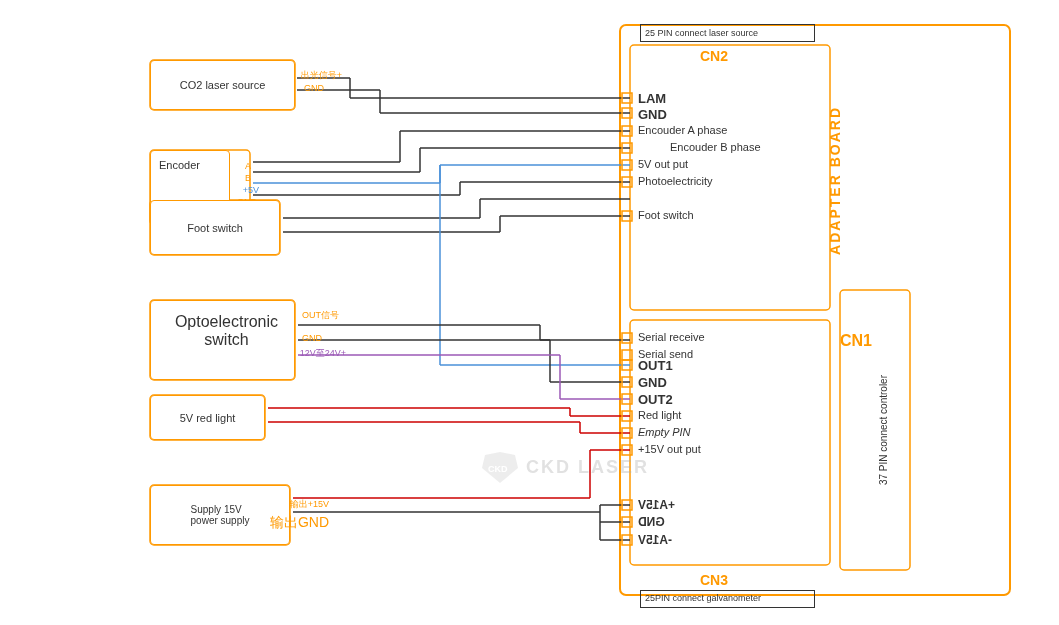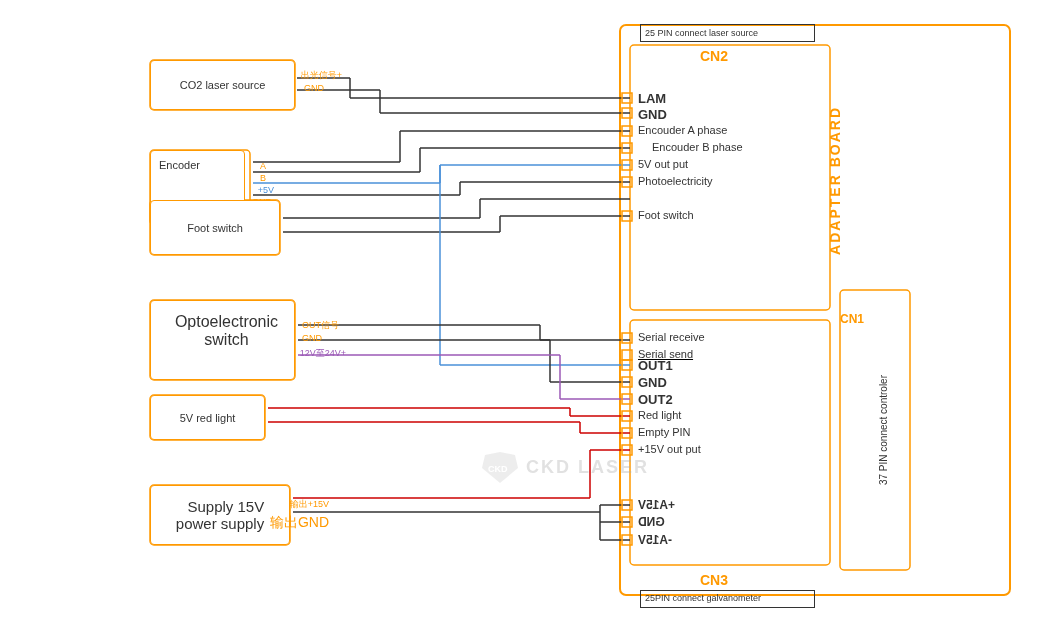--- a/index.html
+++ b/index.html
@@ -200,63 +200,63 @@
 
   </svg>
 
   <div class="component-box" style="left:150px;top:60px;width:145px;height:50px;">
     <span style="font-size:11px;color:#333;">CO2 laser source</span>
 
     <span style="position:absolute;right:-48px;top:8px;font-size:9px;color:#f90;">出光信号+</span>
     <span style="position:absolute;right:-30px;top:22px;font-size:9px;color:#f90;">GND</span>
   </div>
 
-  <div class="component-box" style="left:150px;top:150px;width:95px;height:75px;">
+  <div class="component-box" style="left:150px;top:150px;width:80px;height:75px;">
     <div style="position:absolute;left:8px;top:8px;font-size:11px;color:#333;">Encoder</div>
 
     <span style="position:absolute;right:-22px;top:10px;font-size:9px;color:#f90;">A</span>
     <span style="position:absolute;right:-22px;top:22px;font-size:9px;color:#f90;">B</span>
     <span style="position:absolute;right:-30px;top:34px;font-size:9px;color:#4a90d9;">+5V</span>
     <span style="position:absolute;right:-28px;top:46px;font-size:9px;color:#f90;">GND</span>
   </div>
 
   <div class="component-box" style="left:150px;top:200px;width:130px;height:55px;">
     <span style="font-size:11px;color:#333;">Foot switch</span>
   </div>
 
   <div class="component-box" style="left:150px;top:300px;width:145px;height:80px;">
     <div style="position:absolute;left:8px;top:12px;font-size:16px;color:#333;">Optoelectronic switch</div>
 
-    <span style="position:absolute;right:-45px;top:18px;font-size:9px;color:#f90;">OUT信号</span>
+    <span style="position:absolute;right:-45px;top:8px;font-size:9px;color:#f90;">OUT信号</span>
     <span style="position:absolute;right:-28px;top:32px;font-size:9px;color:#f90;">GND</span>
     <span style="position:absolute;right:-52px;top:46px;font-size:9px;color:#9b59b6;">12V至24V+</span>
   </div>
 
   <div class="component-box" style="left:150px;top:395px;width:115px;height:45px;">
     <span style="font-size:11px;color:#333;">5V red light</span>
   </div>
 
   <div class="component-box" style="left:150px;top:485px;width:140px;height:60px;">
-    <div style="font-size:15px;color:#333;text-align:right;">Supply 15V<br>power supply</div>
+    <div style="font-size:10px;color:#333;text-align:left;">Supply 15V<br>power supply</div>
 
     <span style="position:absolute;right:-40px;top:12px;font-size:9px;color:#f90;">输出+15V</span>
     <span style="position:absolute;right:-40px;top:28px;font-size:14px;color:#f90;">输出GND</span>
   </div>
 
   <div style="position:absolute;left:820px;top:80px;width:30px;height:200px;display:flex;align-items:center;justify-content:center;">
     <div class="vertical-text">ADAPTER BOARD</div>
   </div>
 
   <div class="cn-label" style="left:700px;top:48px;font-size:14px;font-weight:bold;color:#f90;">CN2</div>
 
   <div style="position:absolute;left:645px;top:28px;font-size:9px;color:#333;">25 PIN connect laser source</div>
 
   <div style="position:absolute;left:640px;top:24px;width:175px;height:18px;border:1px solid #333;"></div>
 
-  <div class="cn-label" style="left:840px;top:312px;font-size:12px;">CN1</div>
+  <div class="cn-label" style="left:840px;top:332px;font-size:16px;">CN1</div>
 
   <div style="position:absolute;left:853px;top:295px;width:60px;height:270px;display:flex;align-items:center;justify-content:center;">
     <div class="vertical-text-sm">37 PIN connect controler</div>
   </div>
 
   <div class="cn-label" style="left:700px;top:572px;font-size:14px;font-weight:bold;color:#f90;">CN3</div>
 
   <div style="position:absolute;left:640px;top:590px;width:175px;height:18px;border:1px solid #333;"></div>
   <div style="position:absolute;left:645px;top:593px;font-size:9px;color:#333;">25PIN connect galvanometer</div>
 
@@ -265,61 +265,61 @@
   </div>
 
   <div style="position:absolute;left:638px;top:107px;">
     <span style="font-size:13px;font-weight:bold;color:#333;">GND</span>
   </div>
 
   <div style="position:absolute;left:638px;top:124px;">
     <span style="font-size:11px;color:#333;">Encouder A phase</span>
   </div>
 
-  <div style="position:absolute;left:652px;top:141px;">
+  <div style="position:absolute;left:670px;top:141px;">
     <span style="font-size:11px;color:#333;">Encouder B phase</span>
   </div>
 
   <div style="position:absolute;left:638px;top:158px;">
     <span style="font-size:11px;color:#333;">5V out put</span>
   </div>
 
   <div style="position:absolute;left:638px;top:175px;">
     <span style="font-size:11px;color:#333;">Photoelectricity</span>
   </div>
 
   <div style="position:absolute;left:638px;top:209px;">
     <span style="font-size:11px;color:#333;">Foot switch</span>
   </div>
 
   <div style="position:absolute;left:638px;top:331px;">
     <span style="font-size:11px;color:#333;margin-top:28px;">Serial receive</span>
   </div>
 
-  <div style="position:absolute;left:638px;top:348px;text-decoration:underline;">
+  <div style="position:absolute;left:638px;top:348px;">
     <span style="font-size:11px;color:#333;">Serial send</span>
   </div>
 
   <div style="position:absolute;left:638px;top:358px;">
     <span style="font-size:13px;font-weight:bold;color:#333;">OUT1</span>
   </div>
 
   <div style="position:absolute;left:638px;top:375px;">
     <span style="font-size:13px;font-weight:bold;color:#333;">GND</span>
   </div>
 
   <div style="position:absolute;left:638px;top:392px;">
     <span style="font-size:13px;font-weight:bold;color:#333;">OUT2</span>
   </div>
 
   <div style="position:absolute;left:638px;top:409px;">
     <span style="font-size:11px;color:#333;">Red light</span>
   </div>
 
-  <div style="position:absolute;left:638px;top:426px;">
+  <div style="position:absolute;left:638px;top:426px;font-style:italic;">
     <span style="font-size:11px;color:#333;">Empty PIN</span>
   </div>
 
   <div style="position:absolute;left:638px;top:443px;">
     <span style="font-size:11px;color:#333;">+15V out put</span>
   </div>
 
   <div style="position:absolute;left:638px;top:498px;">
     <span style="font-size:12px;font-weight:bold;color:#333;font-family:Arial;transform:scaleX(-1);display:inline-block;">+A15V</span>
   </div>

